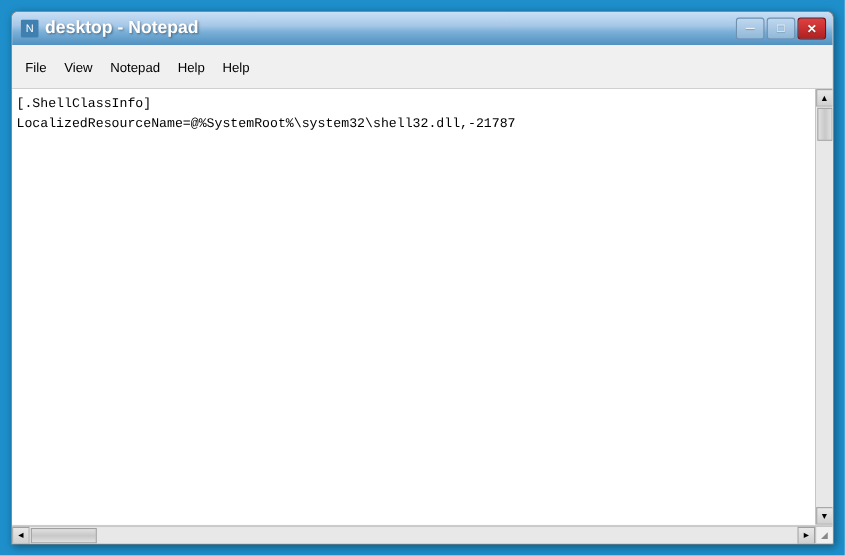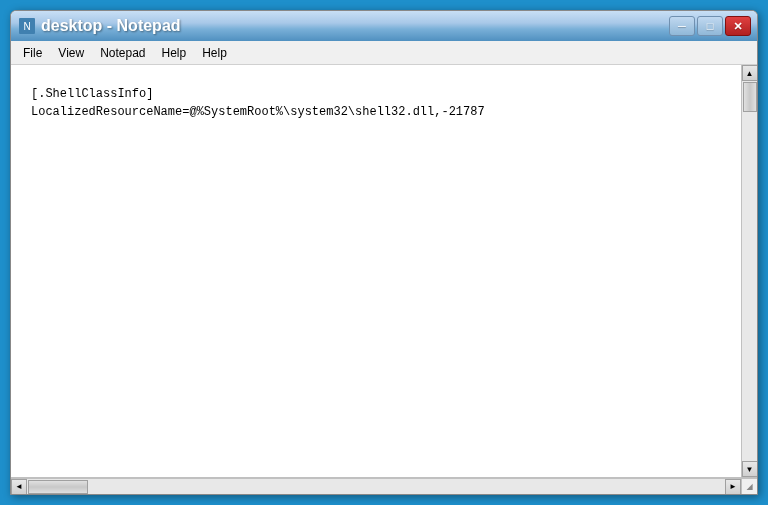--- a/index.html
+++ b/index.html
@@ -97,21 +97,21 @@
       border: 1px solid #7090b0;
     }
 
     .title-btn.close {
       background: linear-gradient(to bottom, #e04040, #b02020);
       border: 1px solid #801010;
     }
 
     
     .menu-bar {
-      height: 24px;
+      height: 40px;
       background: #f0f0f0;
       display: flex;
       align-items: center;
       padding: 0 4px;
       border-bottom: 1px solid #d0d0d0;
       flex-shrink: 0;
     }
 
     .menu-item {
       padding: 2px 8px;
@@ -125,21 +125,21 @@
     .content-area {
       flex: 1;
       display: flex;
       background: white;
       overflow: hidden;
       position: relative;
     }
 
     .text-area {
       flex: 1;
-      padding: 20px;
+      padding: 4px;
       font-family: 'Courier New', Courier, monospace;
       font-size: 12px;
       color: #000;
       line-height: 1.5;
       overflow: auto;
       white-space: pre;
       resize: none;
       border: none;
       outline: none;
       background: white;

